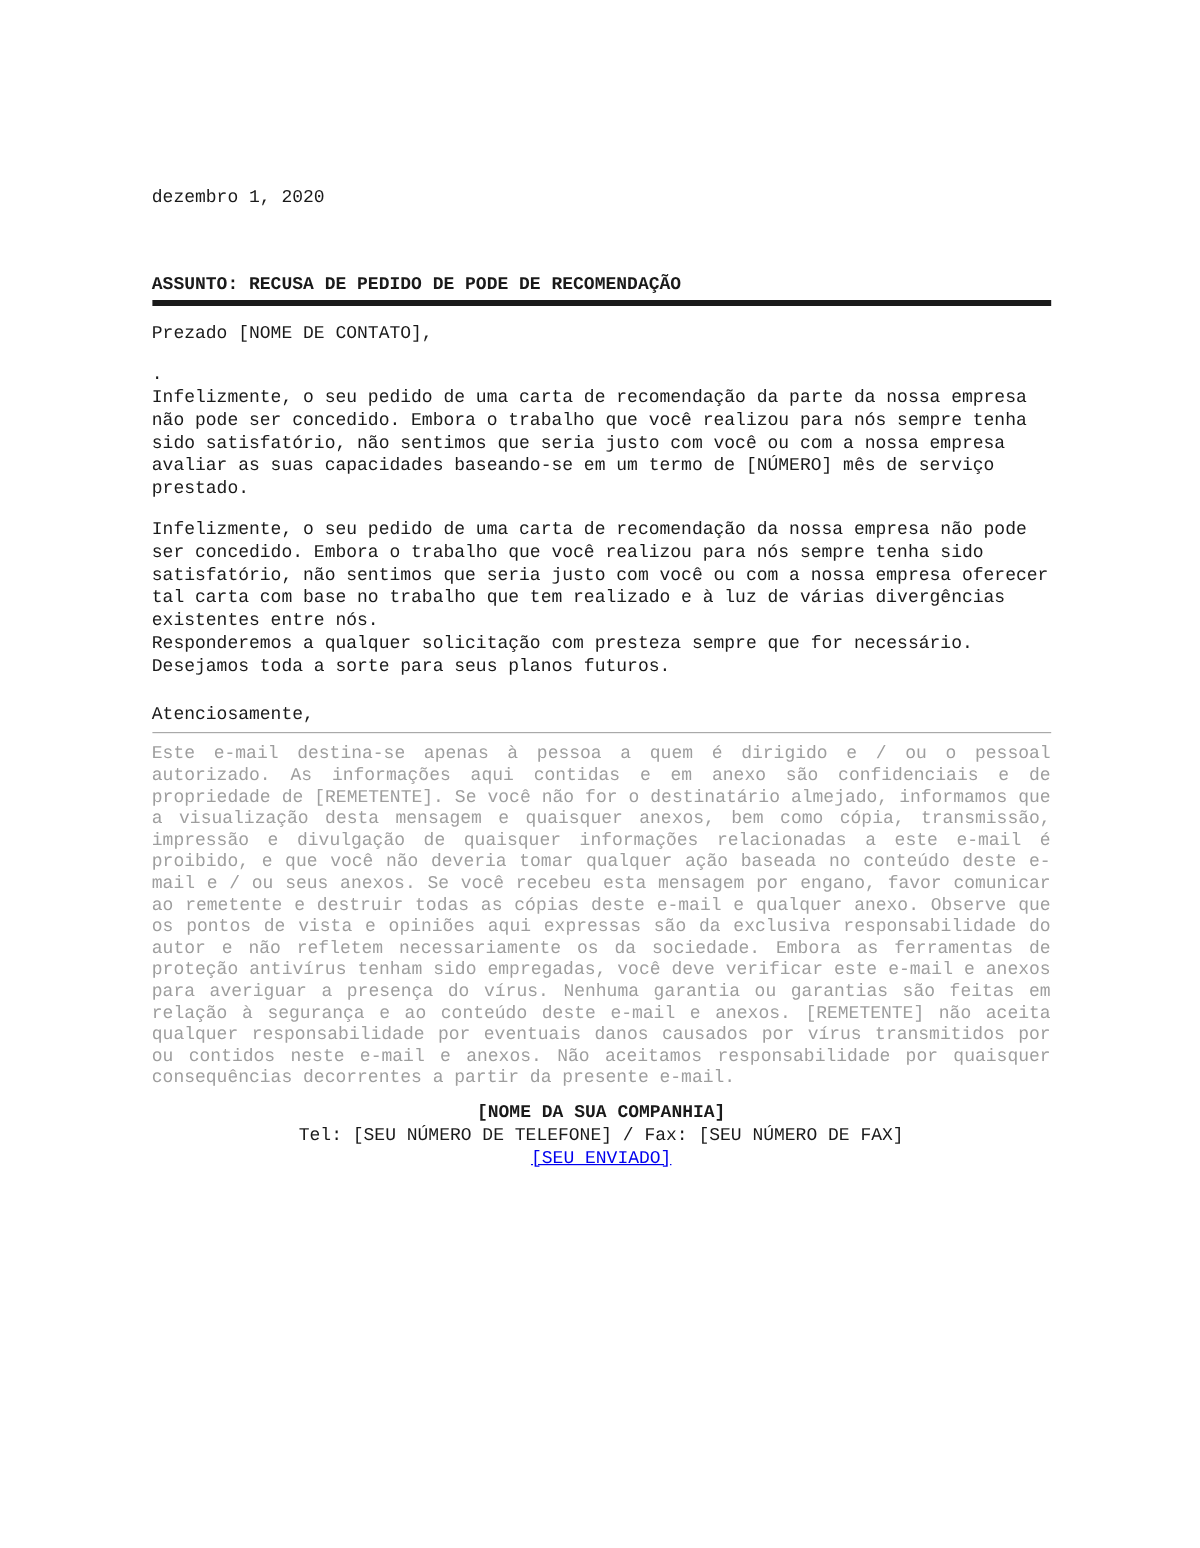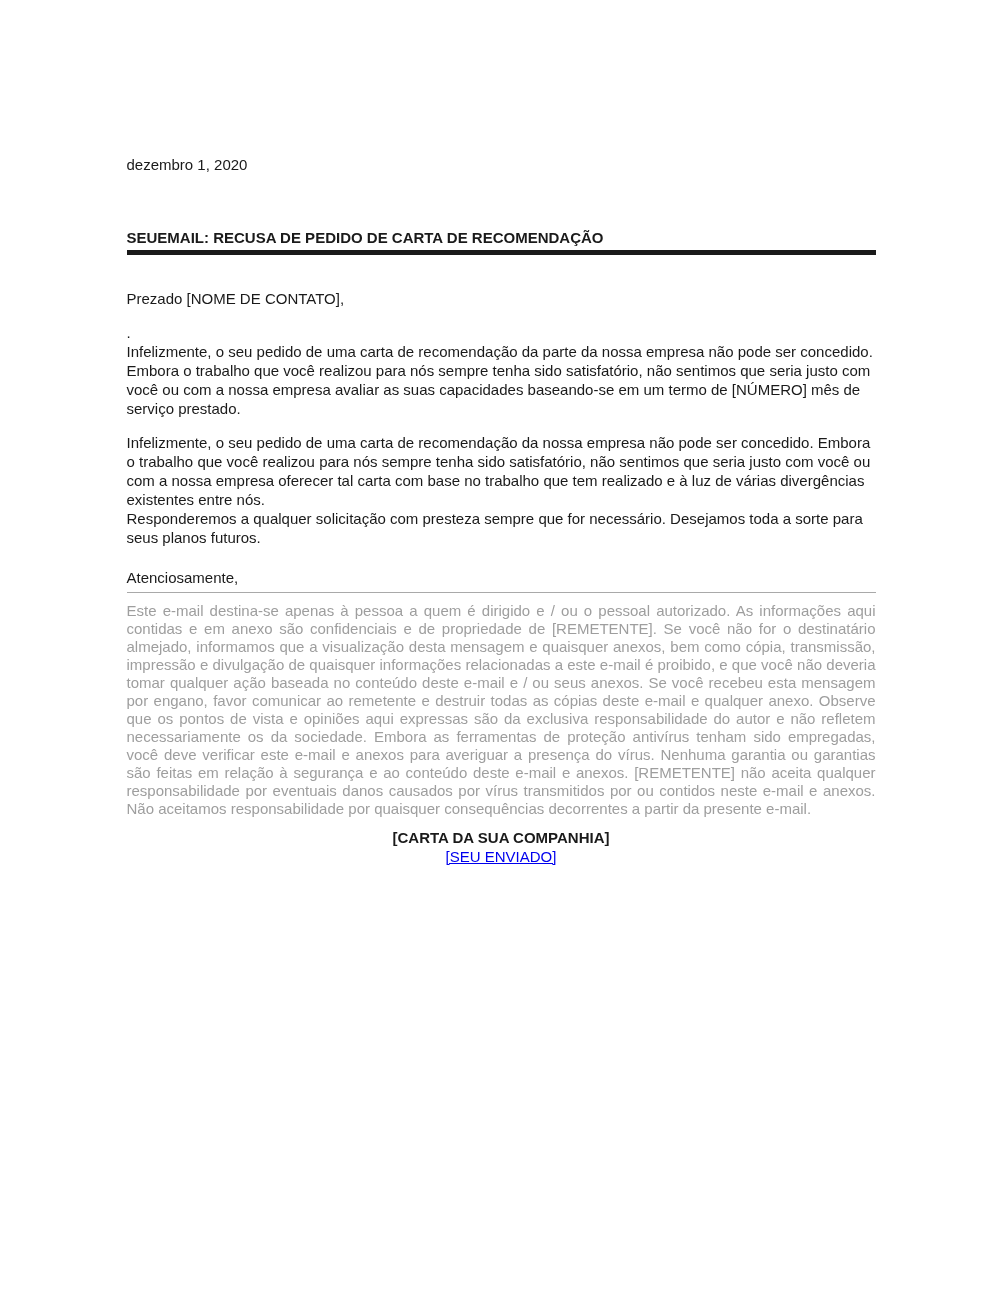--- a/index.html
+++ b/index.html
@@ -8,32 +8,32 @@
     --link-blue: #0000ee;
   }
   * { margin: 0; padding: 0; box-sizing: border-box; }
   html, body { background: #ffffff; }
   .page {
     position: relative;
     width: 983px;
     height: 1290px;
     margin: 0 auto;
     background: #ffffff;
-    font-family: Liberation Sans, sans-serif;
+    font-family: Liberation Mono, monospace;
     font-size: 15px;
     line-height: 19px;
     color: var(--text-color);
     padding: 155px 116px 0 118px;
     overflow: hidden;
   }
   .preline { white-space: pre-line; }
   .block-recipient   { margin-top: 38px; }
   .block-subject     { margin-top: 54px; font-weight: bold; }
   .subject-rule      { margin-top: 3px; height: 5px; background: #1a1a1a; border: none; }
-  .block-salutation  { margin-top: 34px; }
+  .block-salutation  { margin-top: 14px; }
   .block-body1       { margin-top: 15px; }
   .block-or          { margin-top: 20px; }
   .block-body2       { margin-top: 15px; }
   .block-closing     { margin-top: 21px; }
   .block-signature   { margin-top: 17px; }
   .block-notice-head { margin-top: 55px; }
   .notice-rule       { margin-top: 5px; height: 0; border: none; border-top: 1px solid #a9a9a9; }
   .block-disclaimer  {
     margin-top: 9px;
     color: var(--disclaimer-gray);
@@ -49,21 +49,21 @@
   }
 </style>
 </head>
 <body>
 
 <div class="page">
 
   <div class="block-date">dezembro 1, 2020</div>
 
 
-  <div class="block-subject">SEUEMAIL: RECUSA DE PEDIDO DE CARTA DE RECOMENDAÇÃO</div>
+  <div class="block-subject">ASSUNTO: RECUSA DE PEDIDO DE PODE DE RECOMENDAÇÃO</div>
 
   <div class="subject-rule"></div>
 
   <div class="block-salutation">Prezado [NOME DE CONTATO],</div>
 
   <div class="block-body1 preline">.
 Infelizmente, o seu pedido de uma carta de recomendação da parte da nossa empresa não pode ser concedido. Embora o trabalho que você realizou para nós sempre tenha sido satisfatório, não sentimos que seria justo com você ou com a nossa empresa avaliar as suas capacidades baseando-se em um termo de [NÚMERO] mês de serviço prestado.</div>
 
 
   <div class="block-body2 preline">Infelizmente, o seu pedido de uma carta de recomendação da nossa empresa não pode ser concedido. Embora o trabalho que você realizou para nós sempre tenha sido satisfatório, não sentimos que seria justo com você ou com a nossa empresa oferecer tal carta com base no trabalho que tem realizado e à luz de várias divergências existentes entre nós.
@@ -71,19 +71,20 @@
 
   <div class="block-closing">Atenciosamente,</div>
 
 
 
   <div class="notice-rule"></div>
 
   <div class="block-disclaimer">Este e-mail destina-se apenas à pessoa a quem é dirigido e / ou o pessoal autorizado. As informações aqui contidas e em anexo são confidenciais e de propriedade de [REMETENTE]. Se você não for o destinatário almejado, informamos que a visualização desta mensagem e quaisquer anexos, bem como cópia, transmissão, impressão e divulgação de quaisquer informações relacionadas a este e-mail é proibido, e que você não deveria tomar qualquer ação baseada no conteúdo deste e-mail e / ou seus anexos. Se você recebeu esta mensagem por engano, favor comunicar ao remetente e destruir todas as cópias deste e-mail e qualquer anexo. Observe que os pontos de vista e opiniões aqui expressas são da exclusiva responsabilidade do autor e não refletem necessariamente os da sociedade. Embora as ferramentas de proteção antivírus tenham sido empregadas, você deve verificar este e-mail e anexos para averiguar a presença do vírus. Nenhuma garantia ou garantias são feitas em relação à segurança e ao conteúdo deste e-mail e anexos. [REMETENTE] não aceita qualquer responsabilidade por eventuais danos causados por vírus transmitidos por ou contidos neste e-mail e anexos. Não aceitamos responsabilidade por quaisquer consequências decorrentes a partir da presente e-mail.</div>
 
   <div class="footer">
-    <div class="footer-company">[CARTA DA SUA COMPANHIA]</div>
+    <div class="footer-company">[NOME DA SUA COMPANHIA]</div>
+    <div>Tel: [SEU NÚMERO DE TELEFONE] / Fax: [SEU NÚMERO DE FAX]</div>
     <div>
       <a href="#" class="website-link">[SEU ENVIADO]</a>
     </div>
   </div>
 
 </div>
 
 </body></html>

